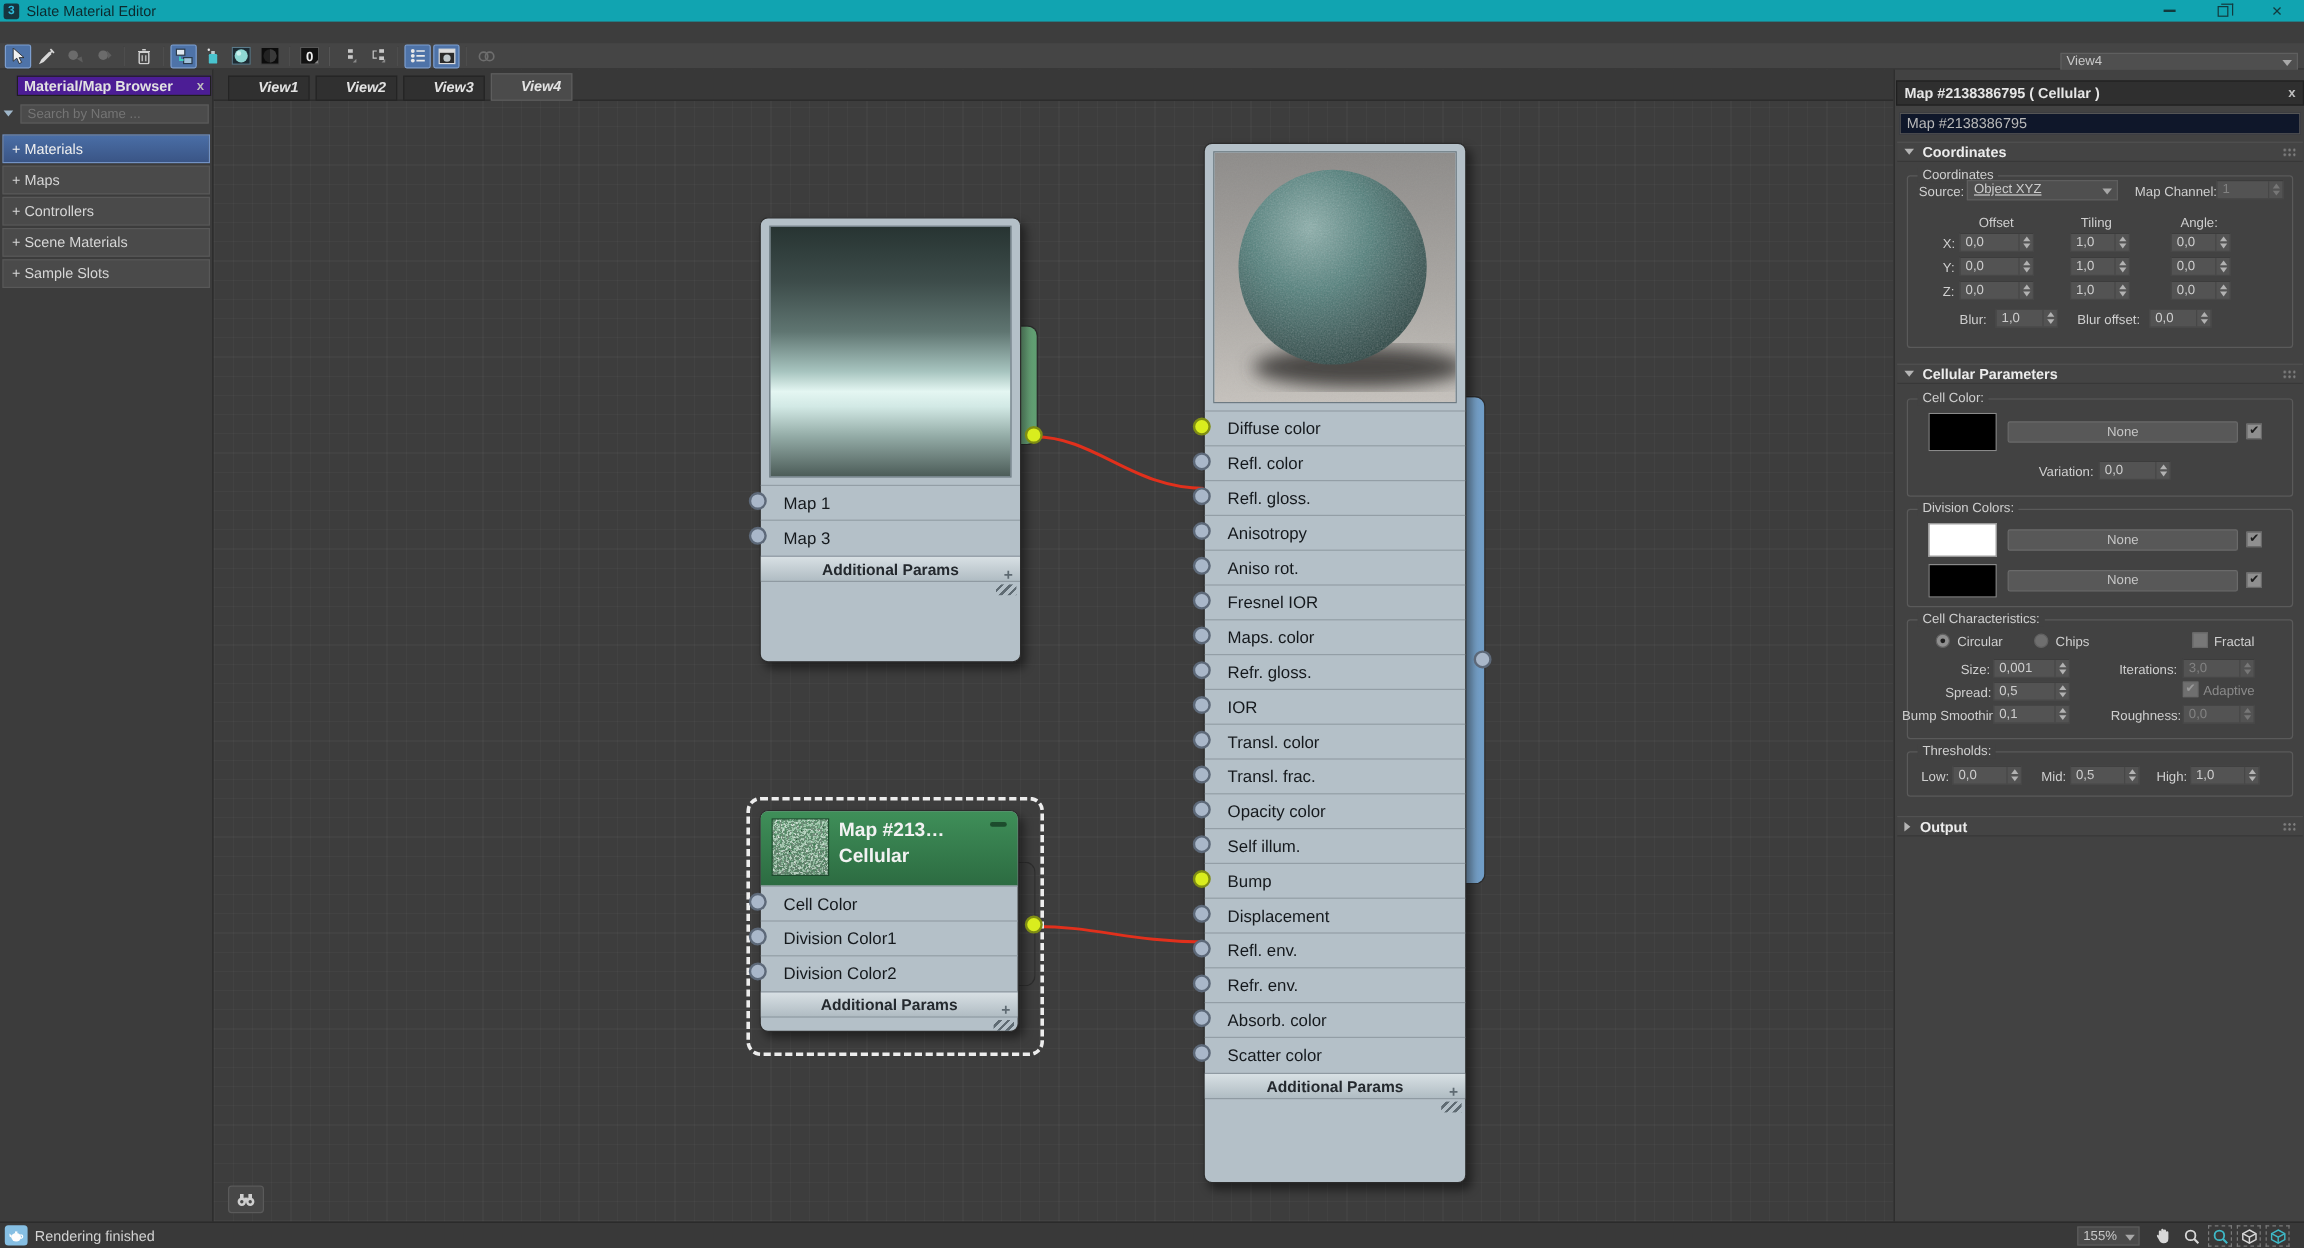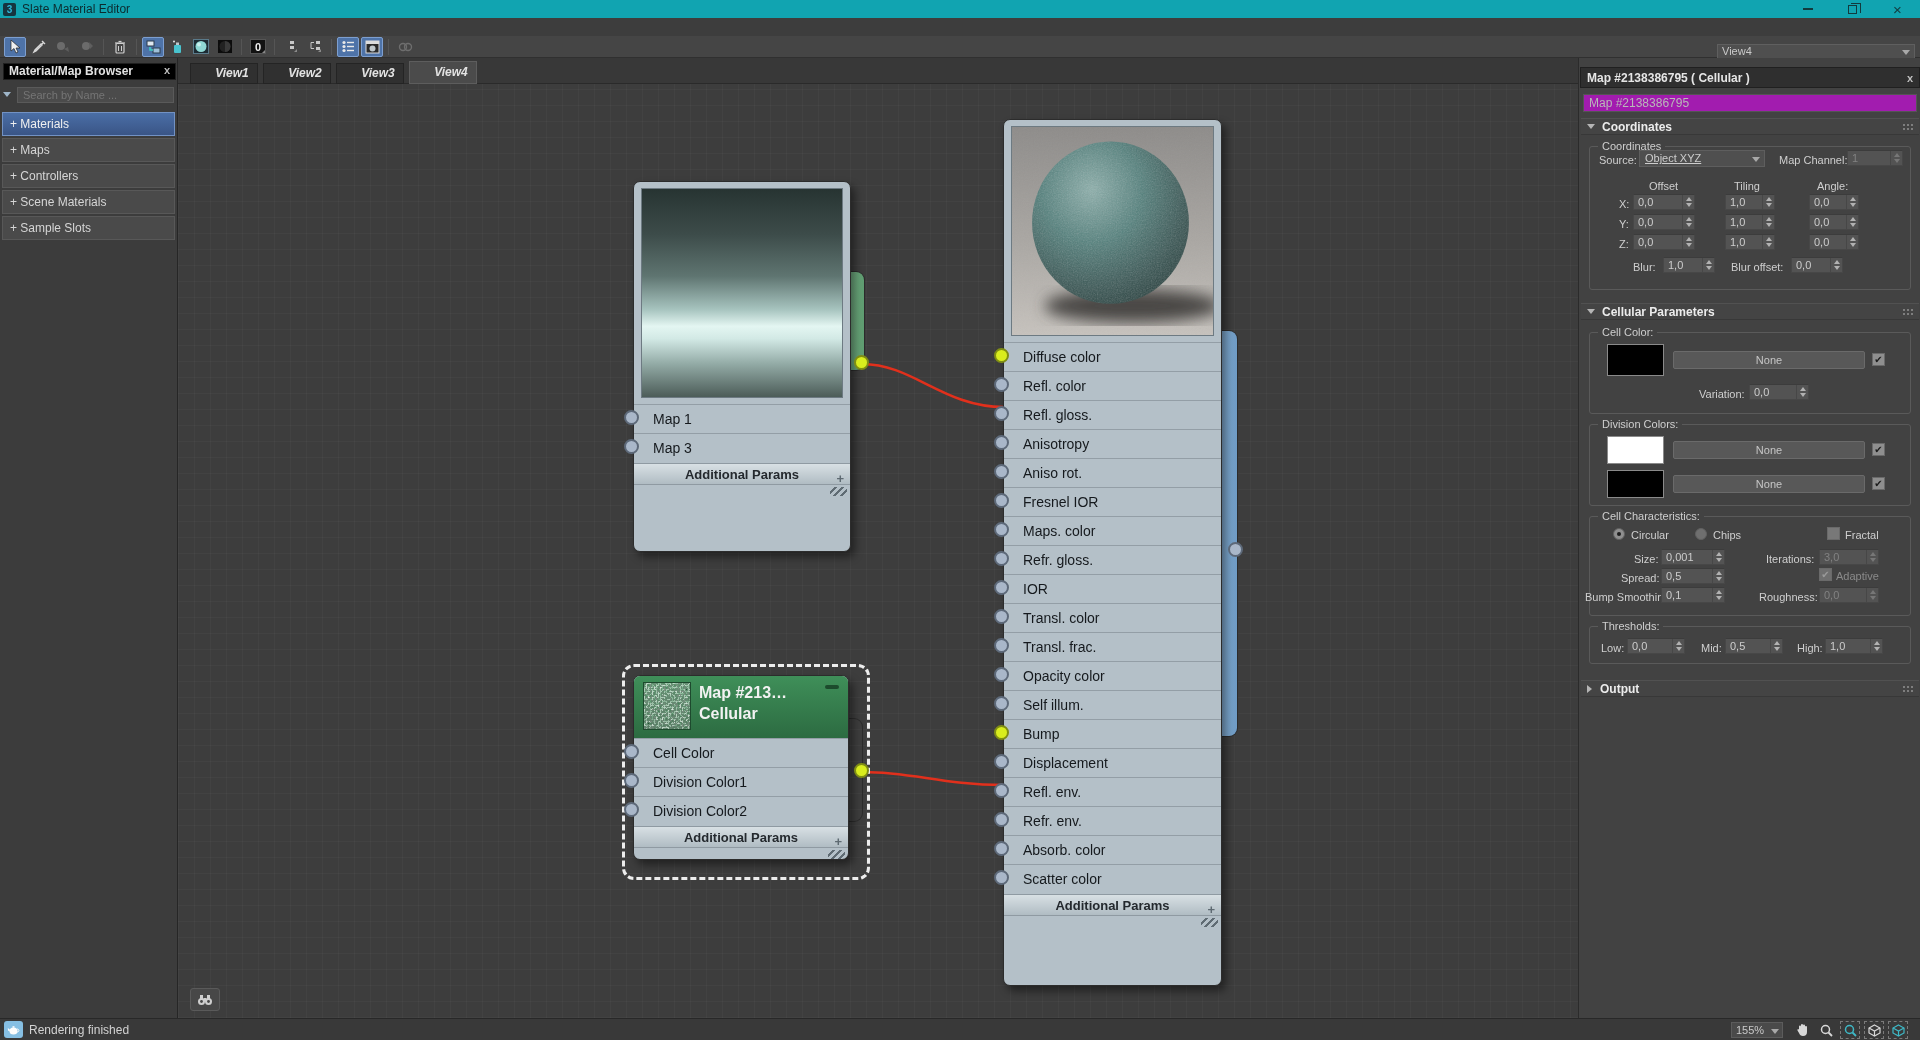--- a/index.html
+++ b/index.html
@@ -28,21 +28,21 @@
   .tbtn.hl { background:#4e73a8; border:1px solid #7d9fd0; }
   .tsep { width:1px; height:16px; background:#2e2e2e; margin:0 4px; border-right:1px solid #555; }
   .view-combo { position:absolute; right:5px; top:8px; width:198px; height:15px; background:#4f4f4f; border:1px solid #5f5f5f; font-size:11px; color:#c9c9c9; padding:0 4px; line-height:13px; }
   .view-combo .dd { position:absolute; right:4px; top:5px; }
   .dd { width:0; height:0; border-left:4px solid transparent; border-right:4px solid transparent; border-top:5px solid #a8a8a8; }
 
   svg.tico { display:block; }
 
   
   .left-panel { position:absolute; left:0; top:58px; width:178px; height:960px; background:#3c3c3c; border-right:1px solid #262626; }
-  .lp-header { margin:5px 1px 0 3px; height:17px; background:#000000; border:1px solid #1f1f1f; display:flex; align-items:flex-start; padding:0 5px; }
+  .lp-header { margin:5px 1px 0 14px; height:17px; background:#4c1d95; border:1px solid #1f1f1f; display:flex; align-items:center; padding:0 5px; }
   .lp-header .t { font-size:12px; font-weight:bold; color:#e2e2e2; flex:1; }
   .lp-header .x { font-size:11px; font-weight:bold; color:#bdbdbd; }
   .lp-search { margin:6px 3px 0 3px; height:17px; display:flex; align-items:center; }
   .lp-search .dd { margin-right:6px; border-top-color:#9fb6c9; }
   .lp-search input { flex:1; height:16px; background:#4b4b4b; border:1px solid #5a5a5a; color:#b5b5b5; font-size:11px; padding:0 5px; font-family:Liberation Sans, sans-serif; }
   .lp-items { margin-top:9px; }
   .lp-item { margin:0 2px 2px 2px; height:24px; background:#4a4a4a; border:1px solid #585858; color:#d6d6d6; font-size:12px; line-height:22px; padding-left:7px; }
   .lp-item.sel { background:linear-gradient(#4a6ea6,#3a5586); border-color:#7292c4; color:#f0f0f0; }
 
   
@@ -77,21 +77,21 @@
 
   .sel-dashes { position:absolute; z-index:2; border:3px dashed #ededed; border-radius:12px; }
 
   .canvas-navbtn { position:absolute; left:12px; top:930px; width:30px; height:23px; background:#474747; border:1px solid #5a5a5a; border-radius:3px; display:flex; align-items:center; justify-content:center; z-index:2; }
 
   
   .right-panel { position:absolute; left:1578px; top:58px; width:342px; height:960px; background:#424242; border-left:1px solid #2b2b2b; }
   .rp-header { position:absolute; left:1px; top:9px; width:340px; height:21px; background:#2f2f2f; border:1px solid #202020; display:flex; align-items:center; padding:0 6px; }
   .rp-header .t { flex:1; font-size:12px; font-weight:bold; color:#e6e6e6; }
   .rp-header .x { font-size:11px; font-weight:bold; color:#c0c0c0; }
-  .rp-name { position:absolute; left:4px; top:36px; width:334px; height:18px; background:#a21caf; border:1px solid #555; color:#b9b9b9; font-size:12px; padding:0 5px; line-height:16px; }
+  .rp-name { position:absolute; left:4px; top:36px; width:334px; height:18px; background:#0f172a; border:1px solid #555; color:#b9b9b9; font-size:12px; padding:0 5px; line-height:16px; }
 
   .rollout { position:absolute; left:2px; width:338px; height:17px; border-top:1px solid #515151; border-bottom:1px solid #383838; display:flex; align-items:center; padding:0 6px; background:#444; }
   .rollout .tri-d { width:0; height:0; border-left:4px solid transparent; border-right:4px solid transparent; border-top:5px solid #b5b5b5; margin-right:7px; }
   .rollout .tri-r { width:0; height:0; border-top:4px solid transparent; border-bottom:4px solid transparent; border-left:5px solid #b5b5b5; margin-right:8px; }
   .rollout .t { flex:1; font-size:12px; font-weight:bold; color:#ececec; }
   .rollout .dots { width:11px; height:8px; background-image:radial-gradient(#7e7e7e 1px, transparent 1.2px); background-size:4px 4px; }
 
   .group { position:absolute; border:1px solid #5a5a5a; border-radius:3px; }
   .group-label { position:absolute; top:-7px; left:8px; background:#424242; padding:0 4px; font-size:11px; color:#cfcfcf; }
 

